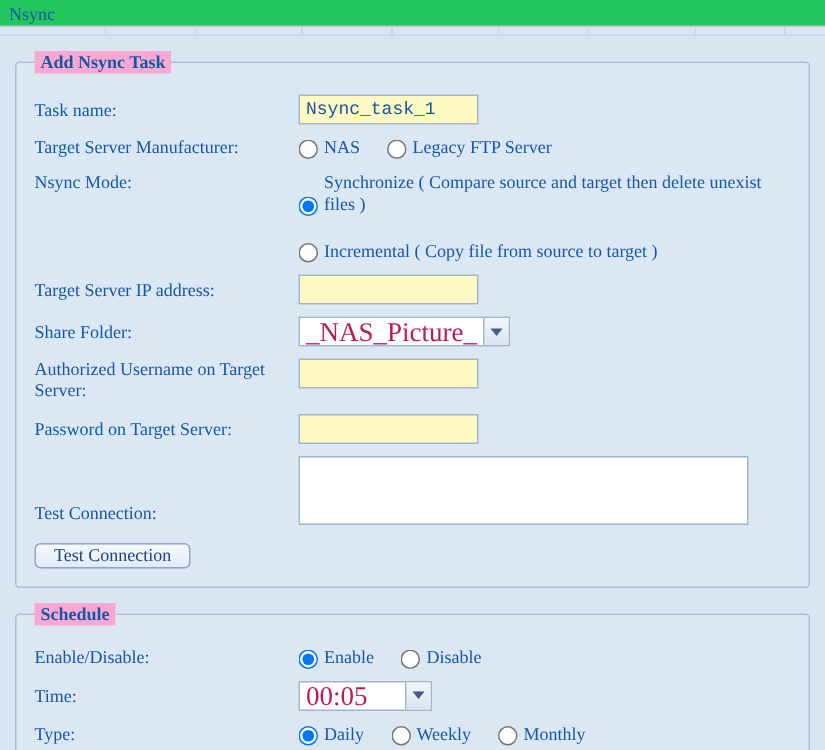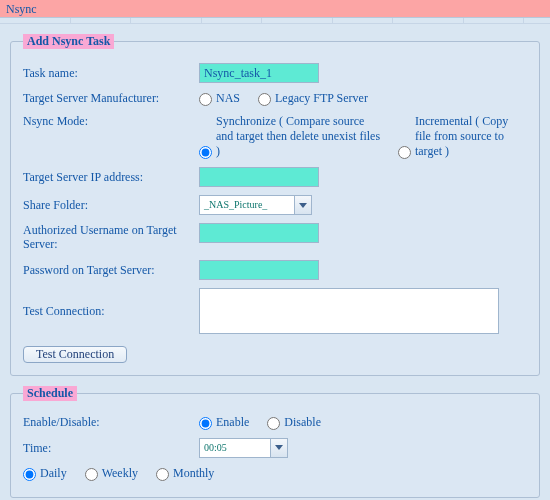--- a/index.html
+++ b/index.html
@@ -8,21 +8,21 @@
     font-family: "Times New Roman", serif;
     font-size: 12px;
     background: #d9e6f2;
     color: #1458a8;
     width: 550px;
     height: 500px;
     overflow: hidden;
   }
   .window { background: #d9e6f2; }
   .titlebar {
-    background: #fca5a5;
+    background: #22c55e;
     border-bottom: 1px solid #b7c8db;
     padding: 2px 6px;
     height: 18px;
     line-height: 14px;
   }
   .titlebar-sep {
     height: 6px;
     background: repeating-linear-gradient(90deg,#d9e6f2 0 70px,#c6d5e6 70px 71px,#d9e6f2 71px 130px,#c6d5e6 130px 131px);
     border-bottom: 1px solid #c6d5e6;
   }
@@ -54,44 +54,44 @@
     line-height: 1.2;
   }
   .field-col {
     flex: 1;
     display: flex;
     align-items: center;
     gap: 18px;
     flex-wrap: wrap;
   }
   .radio-item { display: inline-flex; align-items: flex-end; gap: 4px; cursor: pointer; }
-  .radio-stack { display: flex; gap: 16px; }
+  .radio-stack { display: flex; flex-direction: column; gap: 16px; }
   input[type="radio"] { margin:0; }
   input[type="text"], input[type="password"] {
-    font-family: Liberation Serif, serif;
+    font-family: Liberation Mono, monospace;
     font-size: 12px;
     color: #1458a8;
     height: 20px;
     padding: 1px 4px;
     border: 1px solid #9fb5cd;
-    background: #5eead4;
+    background: #fef9c3;
   }
   .w120 { width: 120px; }
   .textarea {
     width: 300px; height: 46px;
     border: 1px solid #9fb5cd; background: #fff;
     resize: none; font-family: inherit; font-size: 12px; color:#1458a8;
   }
   .combo {
     display:inline-flex; align-items:stretch; height:20px;
     border:1px solid #9fb5cd; background:#fff;
   }
   .combo .combo-text {
     min-width: 94px; padding: 1px 4px; line-height:16px;
-    color:#0f766e; font-family:inherit; font-size:10px;
+    color:#be185d; font-family:inherit; font-size:18px;
     overflow:hidden; white-space:nowrap;
   }
   .combo .combo-btn {
     width:17px; background:linear-gradient(#f4f7fb,#d8e4f0);
     border-left:1px solid #9fb5cd;
     display:flex;align-items:center;justify-content:center;
   }
   .chev-down {
     width:0;height:0;border-left:4px solid transparent;border-right:4px solid transparent;border-top:5px solid #3c5e8a;
   }
@@ -184,21 +184,21 @@
         </div>
       </div>
 
       <div class="row">
         <div class="label-col">Password on Target Server:</div>
         <div class="field-col">
           <input type="password" class="w120" value="" style="">
         </div>
       </div>
 
-      <div class="row" style="align-items:center;">
+      <div class="row" style="align-items:flex-end;">
         <div class="label-col">Test Connection:</div>
         <div class="field-col">
           <textarea class="textarea" style=""></textarea>
         </div>
       </div>
 
       <div class="btn-wrap">
         <button class="btn" type="button">Test Connection</button>
       </div>
     </fieldset>
@@ -226,20 +226,21 @@
           <div class="combo">
             <div class="combo-text" style="min-width:70px;">00:05</div>
             <div class="combo-btn">
               <div class="chev-down"></div>
             </div>
           </div>
         </div>
       </div>
 
       <div class="row">
+        <div class="label-col">Type:</div>
         <div class="field-col">
           <label class="radio-item">
             <input type="radio" name="stype" checked="" style="">
             <span>Daily</span>
           </label>
           <label class="radio-item">
             <input type="radio" name="stype" style="">
             <span>Weekly</span>
           </label>
           <label class="radio-item">

